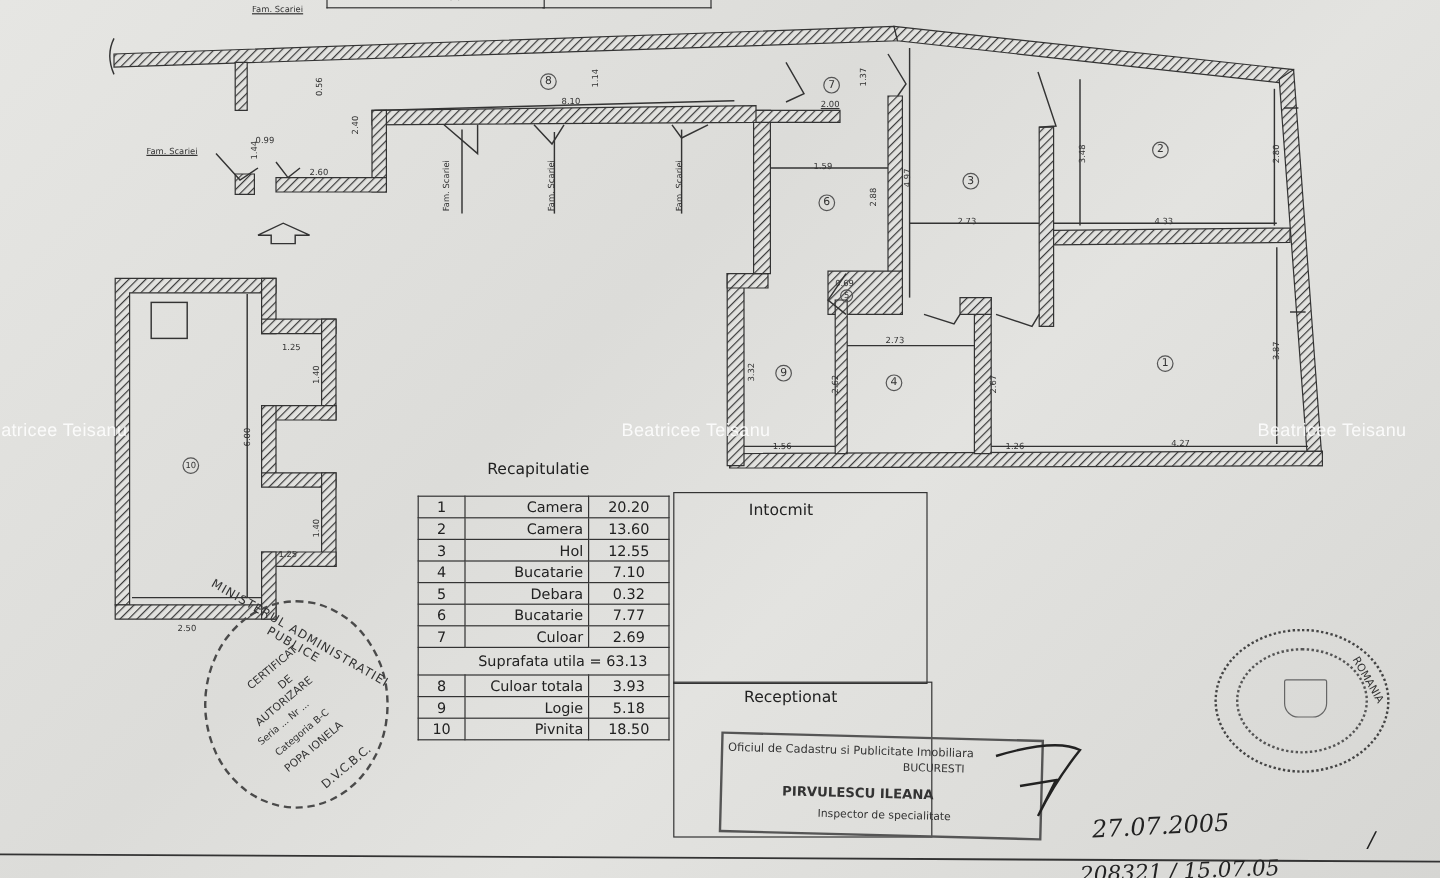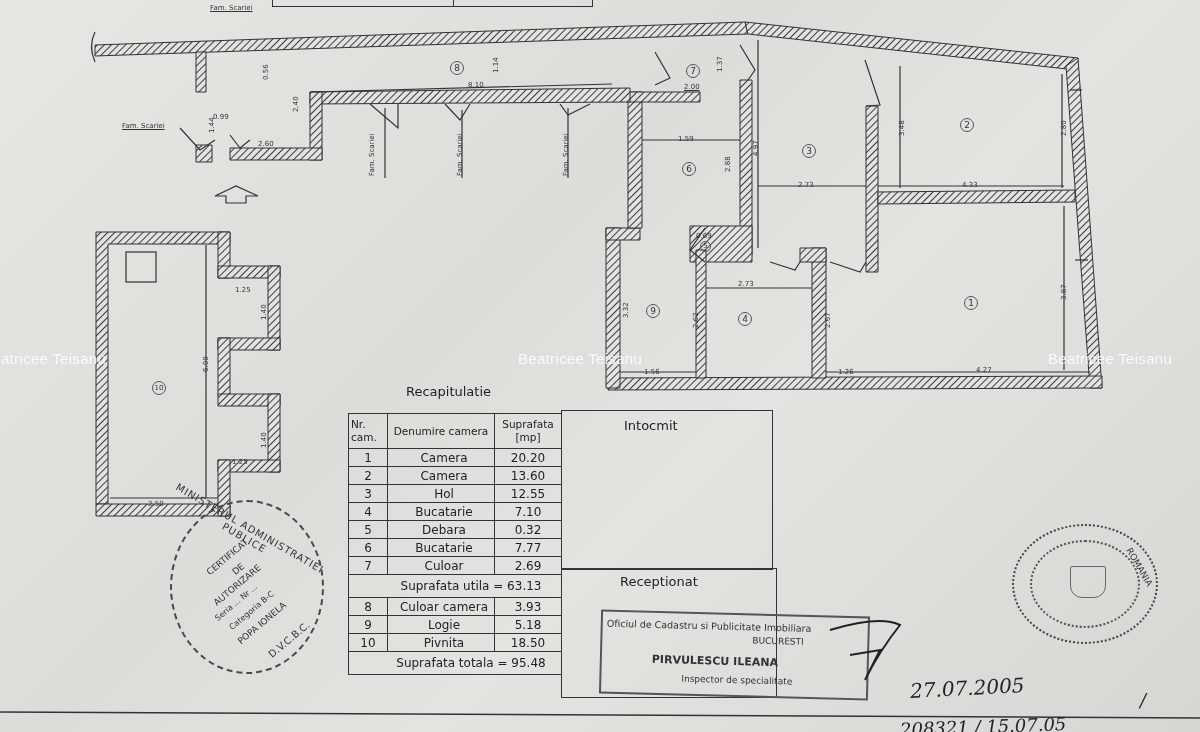--- a/index.html
+++ b/index.html
@@ -8,21 +8,21 @@
   svg.plan{position:absolute;left:0;top:0;}
   .lbl{position:absolute;font-size:7px;color:#333;white-space:nowrap;}
   .vlbl{position:absolute;font-size:7px;color:#333;white-space:nowrap;transform:rotate(-90deg);transform-origin:left top;}
   .rnum{position:absolute;font-size:9px;width:12px;height:12px;border:1px solid #555;border-radius:50%;text-align:center;line-height:12px;color:#333;}
   .wm{position:absolute;font-family:"Liberation Sans",sans-serif;font-size:15px;color:rgba(255,255,255,0.85);letter-spacing:0.3px;}
   .title{position:absolute;font-family:"DejaVu Sans",sans-serif;font-size:13px;color:#222;}
   table.recap{position:absolute;left:348px;top:413px;border-collapse:collapse;font-size:12px;font-family:"DejaVu Sans",sans-serif;color:#222;}
   table.recap td,table.recap th{border:1.5px solid #333;padding:0 4px;height:17px;font-weight:normal;}
   table.recap th{font-size:10.5px;line-height:13px;height:34px;}
   table.recap td.n{text-align:center;width:30px;}
-  table.recap td.d{width:88px;text-align:center;padding-left:10px;}
+  table.recap td.d{width:88px;text-align:right;padding-left:10px;}
   table.recap td.s{width:58px;text-align:center;}
   table.recap td.sum{text-align:center;padding-left:36px;}
   .box{position:absolute;border:1.5px solid #333;}
   .boxtitle{position:absolute;font-size:13px;color:#222;}
   .ocpi{position:absolute;left:600px;top:613px;width:265px;height:80px;border:2px solid #555;transform:rotate(1.5deg);font-size:10px;color:#333;}
   .ocpi div{position:absolute;white-space:nowrap;}
   .stamp{position:absolute;border-radius:50%;border:2px solid #555;}
   .hand{position:absolute;font-family:"DejaVu Serif",serif;font-style:italic;font-size:20px;color:#222;}
 </style>
 </head>
@@ -154,21 +154,21 @@
   <span class="vlbl" style="left:824px;top:328px;">2.67</span>
   <span class="vlbl" style="left:1060px;top:300px;">3.87</span>
   <span class="lbl" style="left:644px;top:368px;">1.56</span>
   <span class="lbl" style="left:838px;top:368px;">1.26</span>
   <span class="lbl" style="left:976px;top:366px;text-align:right;">4.27</span>
   <span class="lbl" style="left:235px;top:286px;">1.25</span>
   <span class="vlbl" style="left:260px;top:320px;">1.40</span>
   <span class="vlbl" style="left:202px;top:372px;">6.00</span>
   <span class="vlbl" style="left:260px;top:448px;">1.40</span>
   <span class="lbl" style="left:232px;top:458px;">1.25</span>
-  <span class="lbl" style="left:148px;top:500px;">2.50</span>
+  <span class="lbl" style="left:148px;top:520px;">2.50</span>
 
   <span class="lbl" style="left:122px;top:122px;text-decoration:underline;">Fam. Scariei</span>
   <span class="lbl" style="left:210px;top:4px;text-decoration:underline;">Fam. Scariei</span>
   <span class="vlbl" style="left:368px;top:176px;">Fam. Scariei</span>
   <span class="vlbl" style="left:456px;top:176px;">Fam. Scariei</span>
   <span class="vlbl" style="left:562px;top:176px;">Fam. Scariei</span>
 
   <span class="rnum" style="left:964px;top:296px;">1</span>
   <span class="rnum" style="left:960px;top:118px;">2</span>
   <span class="rnum" style="left:802px;top:144px;">3</span>
@@ -181,25 +181,20 @@
   <span class="rnum" style="left:152px;top:381px;font-size:7px;">10</span>
 
   <span class="wm" style="left:-18px;top:350px;">Beatricee Teisanu</span>
   <span class="wm" style="left:518px;top:350px;">Beatricee Teisanu</span>
   <span class="wm" style="left:1048px;top:350px;">Beatricee Teisanu</span>
 
   <span class="title" style="left:406px;top:384px;">Recapitulatie</span>
 
   <table class="recap">
     <tbody>
-        <tr>
-      <th style="width:30px;text-align:left;padding:0 2px;">Nr. cam.</th>
-      <th style="width:98px;">Denumire camera</th>
-      <th style="width:58px;">Suprafata [mp]</th>
-    </tr>
     <tr>
           <td class="n">1</td>
           <td class="d">Camera</td>
           <td class="s">20.20</td>
         </tr>
     <tr>
           <td class="n">2</td>
           <td class="d">Camera</td>
           <td class="s">13.60</td>
         </tr>
@@ -226,35 +221,32 @@
     <tr>
           <td class="n">7</td>
           <td class="d">Culoar</td>
           <td class="s">2.69</td>
         </tr>
     <tr>
           <td colspan="3" class="sum" style="height:22px;">Suprafata utila = 63.13</td>
         </tr>
     <tr>
           <td class="n">8</td>
-          <td class="d">Culoar camera</td>
+          <td class="d">Culoar totala</td>
           <td class="s">3.93</td>
         </tr>
     <tr>
           <td class="n">9</td>
           <td class="d">Logie</td>
           <td class="s">5.18</td>
         </tr>
     <tr>
           <td class="n">10</td>
           <td class="d">Pivnita</td>
           <td class="s">18.50</td>
-        </tr>
-    <tr>
-          <td colspan="3" class="sum" style="height:22px;">Suprafata totala = 95.48</td>
         </tr>
   </tbody>
     </table>
 
   <div class="box" style="left:561px;top:410px;width:210px;height:158px;"></div>
   <span class="boxtitle" style="left:624px;top:418px;">Intocmit</span>
 
   <div class="box" style="left:561px;top:568px;width:214px;height:128px;"></div>
   <span class="boxtitle" style="left:620px;top:574px;">Receptionat</span>
 

